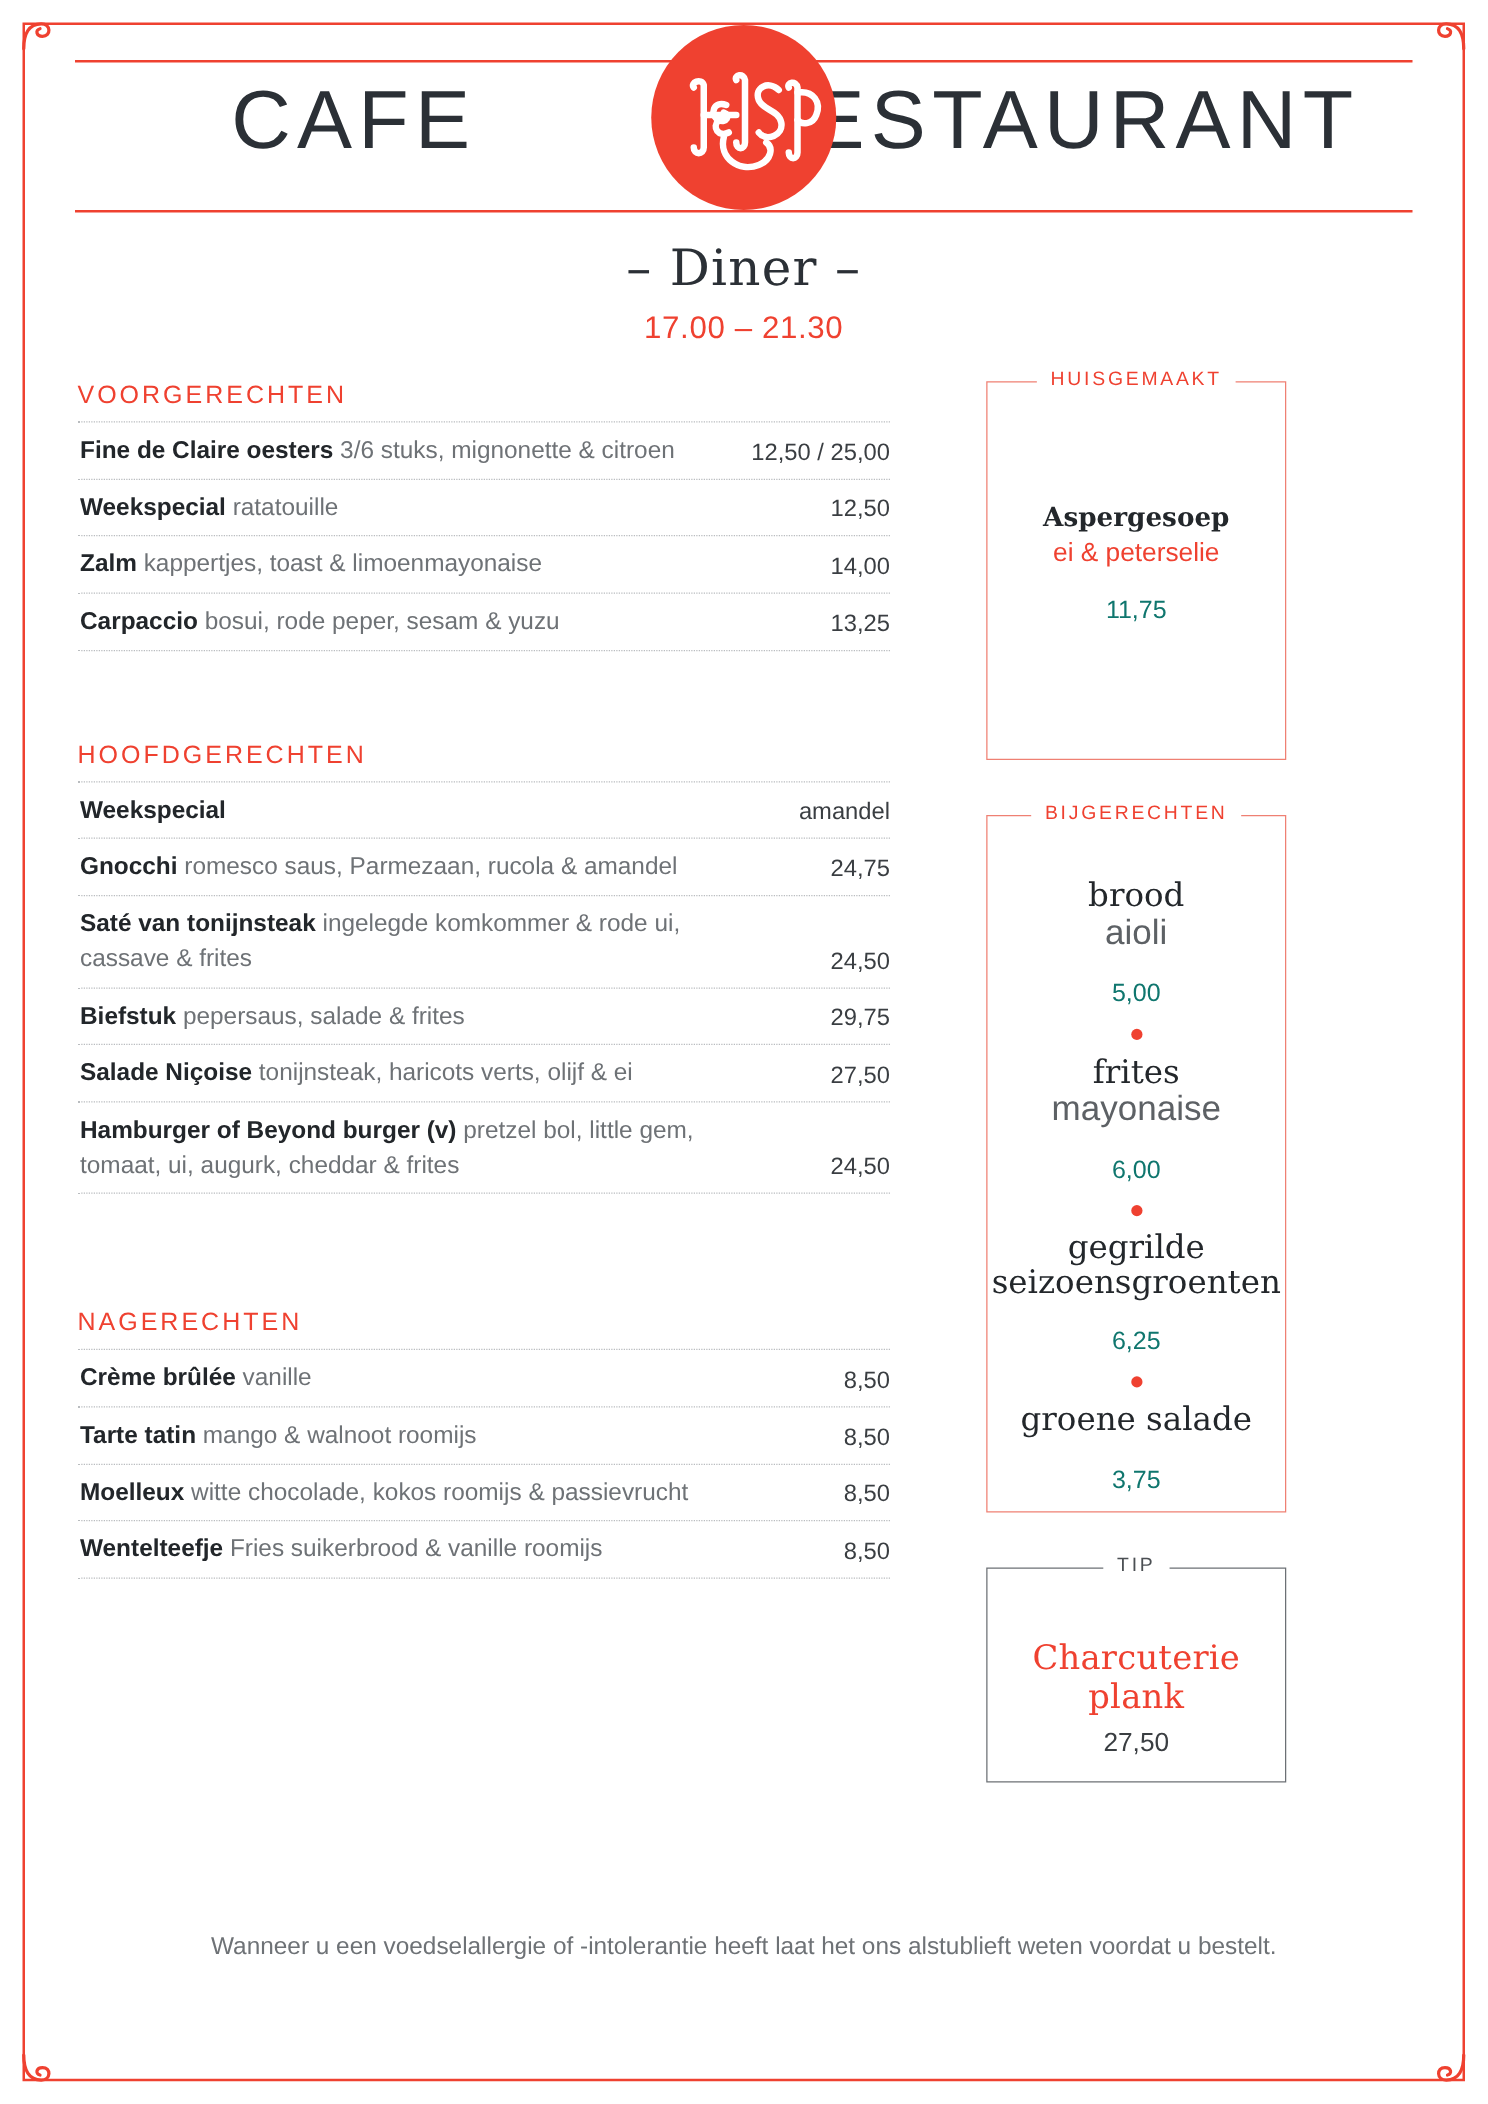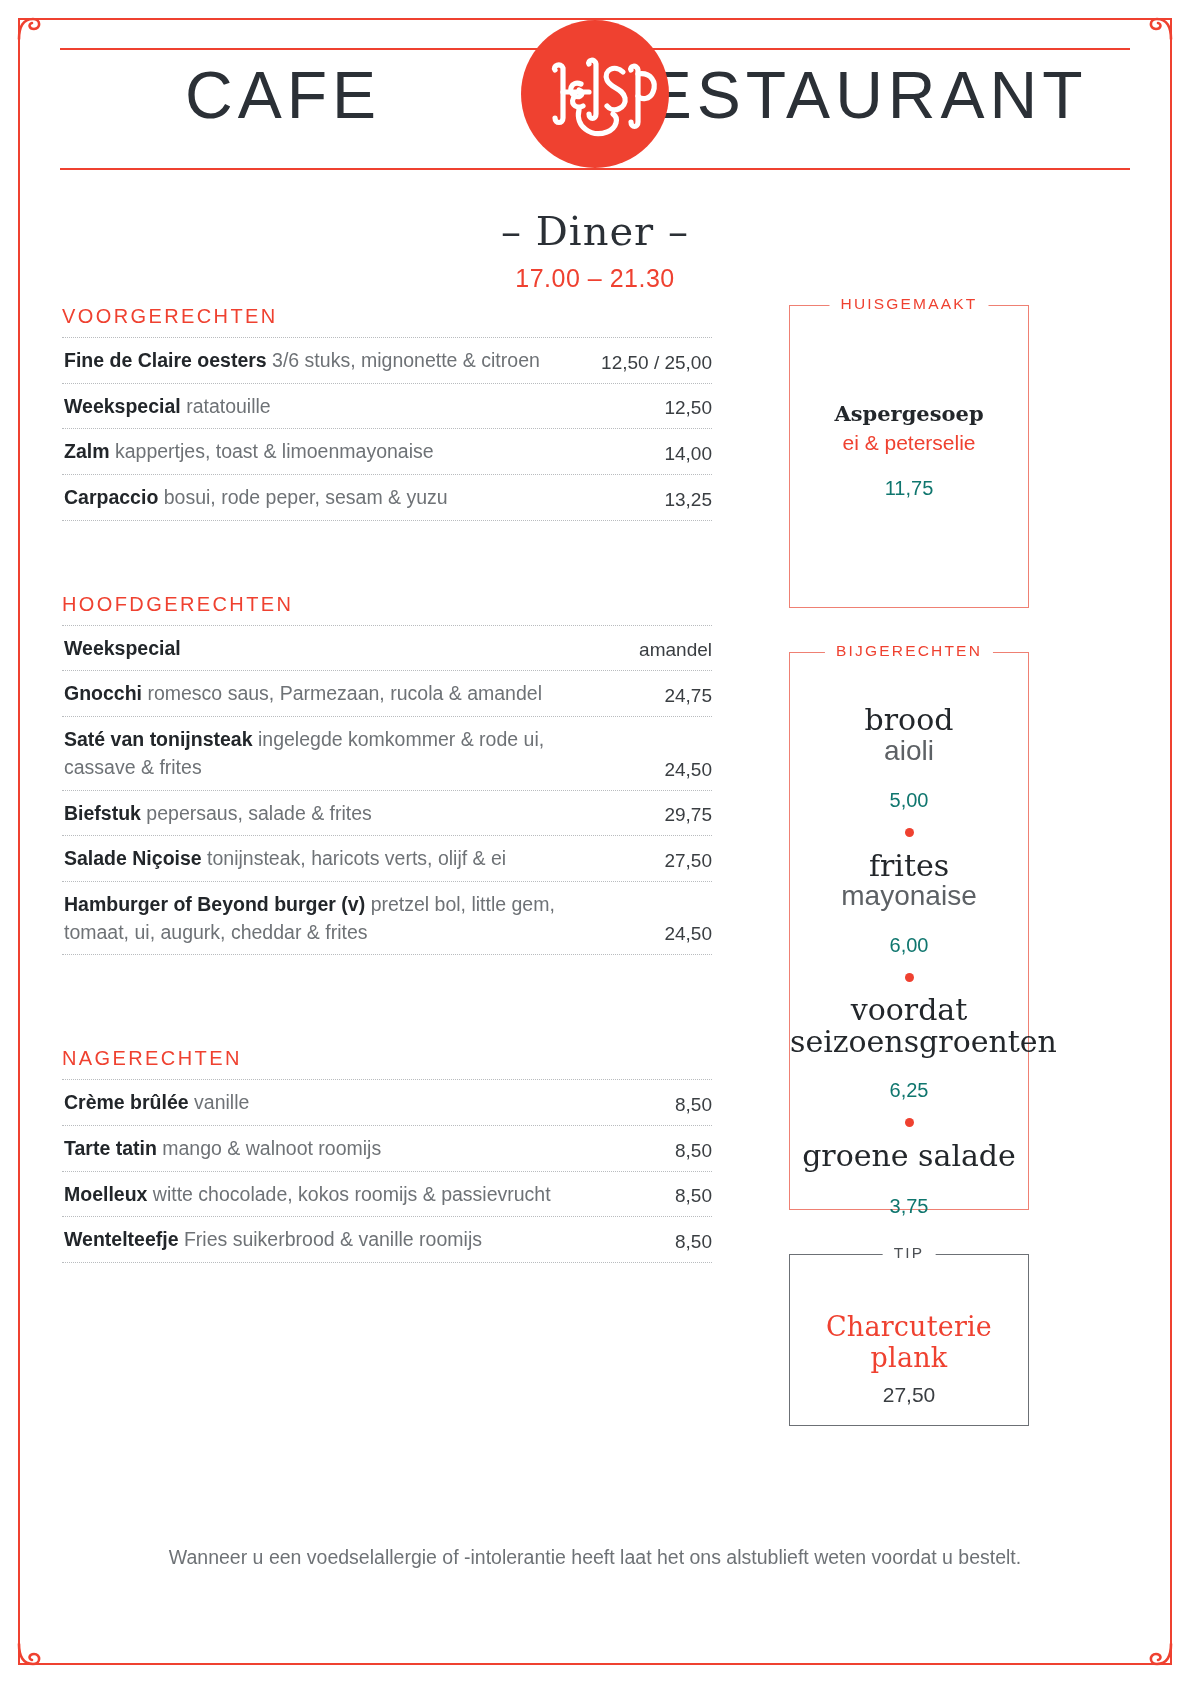--- a/index.html
+++ b/index.html
@@ -70,21 +70,21 @@
     top: -22px;
     transform: translateX(-50%);
     width: 152px; height: 152px;
     z-index: 5;
   }
   .logo svg { display: block; width: 100%; height: 100%; }
 
   
   .subtitle-block {
     position: absolute;
-    left: 0; right: 0; top: 208px;
+    left: 0; right: 0; top: 192px;
     text-align: center;
   }
   .diner-title {
     font-family: "DejaVu Serif", serif;
     font-size: 40px;
     font-weight: 400;
     color: #2b3036;
     letter-spacing: 1px;
   }
   .diner-hours {
@@ -202,21 +202,21 @@
     color: #5d6165;
     margin-top: -2px;
   }
   .dish-price {
     font-family: "Liberation Sans", sans-serif;
     font-size: 20px;
     color: #0f766e;
     margin-top: 22px;
   }
   .side-item { margin-bottom: 2px; }
-  .side-item .dish-name-serif { font-size: 30px; font-weight: 400; }
+  .side-item .dish-name-serif { font-size: 26px; font-weight: 400; }
   .side-item .dish-name-serif.two-line { line-height: 1.05; }
 
   .dot-sep {
     display: block;
     width: 9px; height: 9px;
     border-radius: 50%;
     background: #ef4130;
     margin: 16px auto 12px auto;
   }
 
@@ -454,21 +454,21 @@
 
       <div class="side-item">
         <div class="dish-name-serif">frites</div>
         <div class="dish-sub-gray">mayonaise</div>
         <div class="dish-price">6,00</div>
       </div>
 
       <span class="dot-sep"></span>
 
       <div class="side-item">
-        <div class="dish-name-serif two-line">voordat seizoensgroenten</div>
+        <div class="dish-name-serif two-line">gegrilde seizoensgroenten</div>
         <div class="dish-price">6,25</div>
       </div>
 
       <span class="dot-sep"></span>
 
       <div class="side-item">
         <div class="dish-name-serif">groene salade</div>
         <div class="dish-price">3,75</div>
       </div>
     </div>

